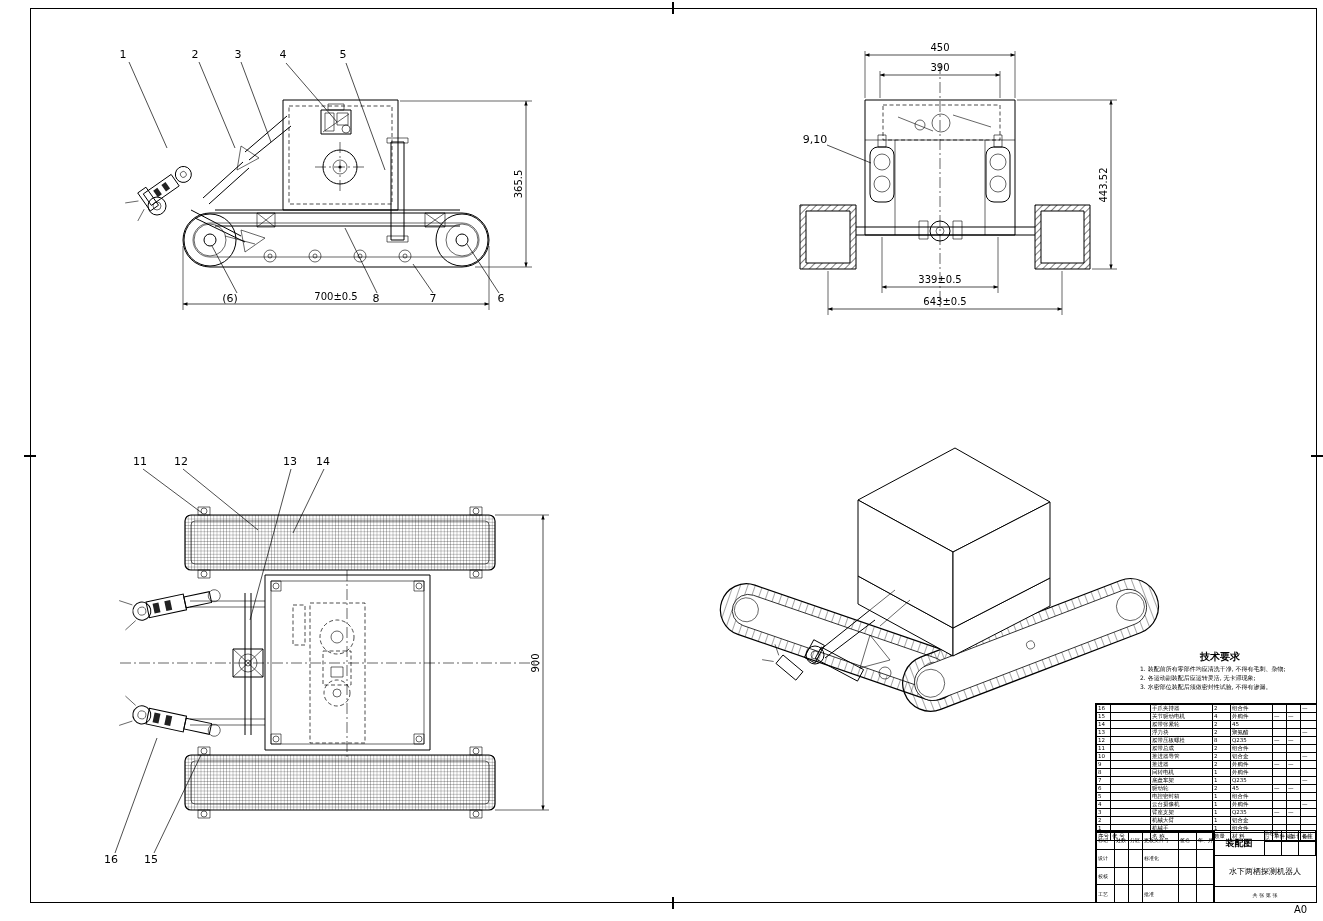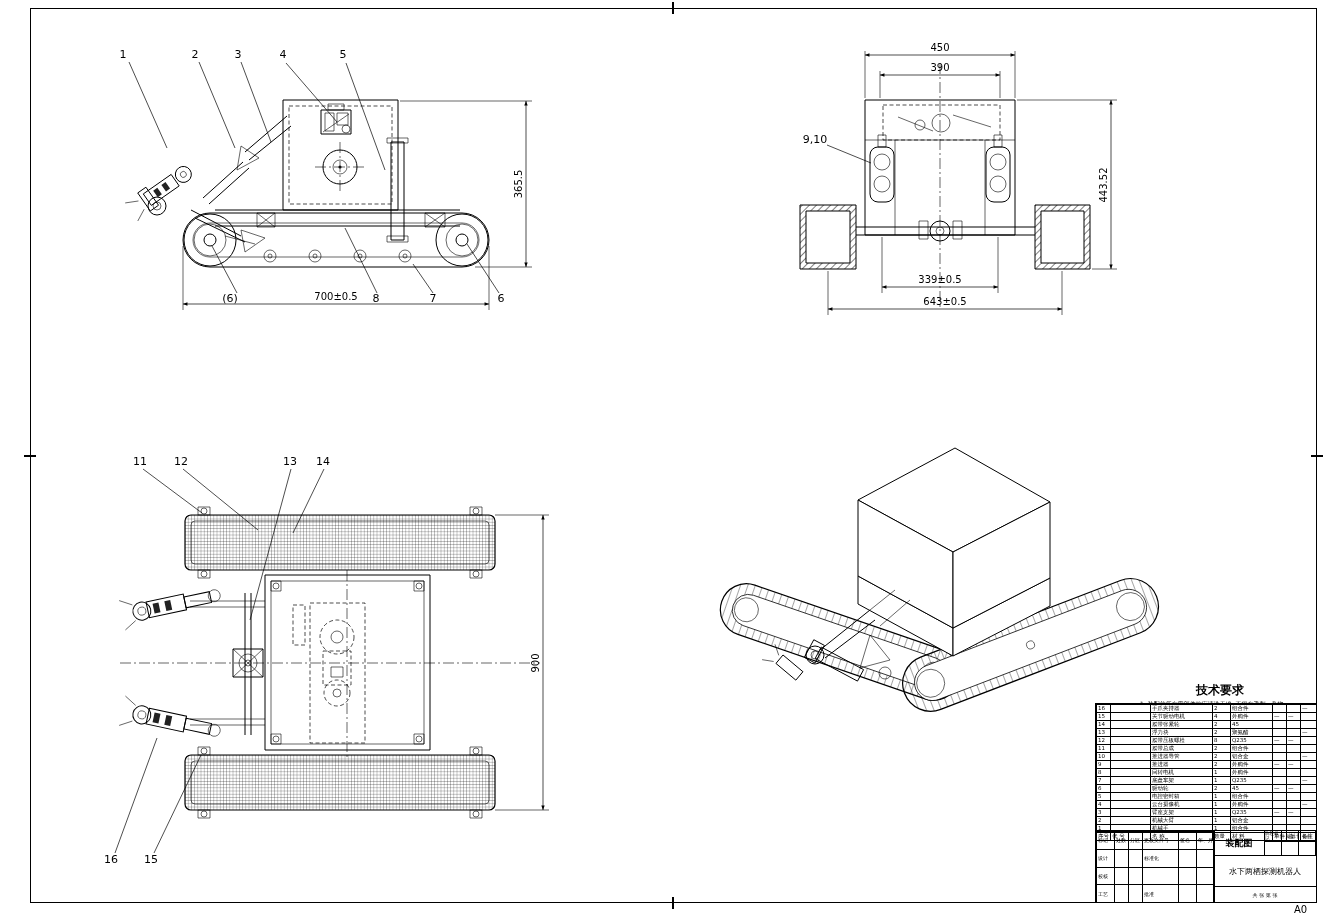--- a/index.html
+++ b/index.html
@@ -17,21 +17,21 @@
   .cl{stroke:#000;fill:none;stroke-width:0.6;stroke-dasharray:11 3 2 3;}
   .dimln{stroke:#000;fill:none;stroke-width:0.7;}
   .leader{stroke:#000;fill:none;stroke-width:0.7;}
   .dark{fill:#222;stroke:none;}
   .wfill{fill:#fff;stroke:#000;stroke-width:1;}
   text{font-family:"DejaVu Sans",sans-serif;fill:#000;stroke:none;}
   .callout{font-size:11px;text-anchor:middle;}
   .dim{font-size:10px;text-anchor:middle;}
   
   .notes{position:absolute;left:1140px;top:650px;width:160px;color:#000;}
-  .notes-title{font-size:12px;text-align:center;font-weight:bold;margin-top:32px;}
+  .notes-title{font-size:10px;text-align:center;font-weight:bold;}
   .notes-body div{font-size:6px;line-height:9px;white-space:nowrap;overflow:hidden;}
   
   .tb-wrap{position:absolute;left:1095px;top:703px;width:222px;height:200px;
            border:1.2px solid #000;box-sizing:border-box;background:#fff;}
   table.bom{border-collapse:collapse;table-layout:fixed;width:100%;}
   table.bom td{border:0.5px solid #000;font-size:5.5px;line-height:7px;height:7px;
                padding:0 1px;white-space:nowrap;overflow:hidden;color:#000;}
   .tblock{position:absolute;left:0;bottom:0;width:100%;height:72px;border-top:1px solid #000;
           display:flex;box-sizing:border-box;}
   .tb-left{width:118px;border-right:1px solid #000;box-sizing:border-box;}

